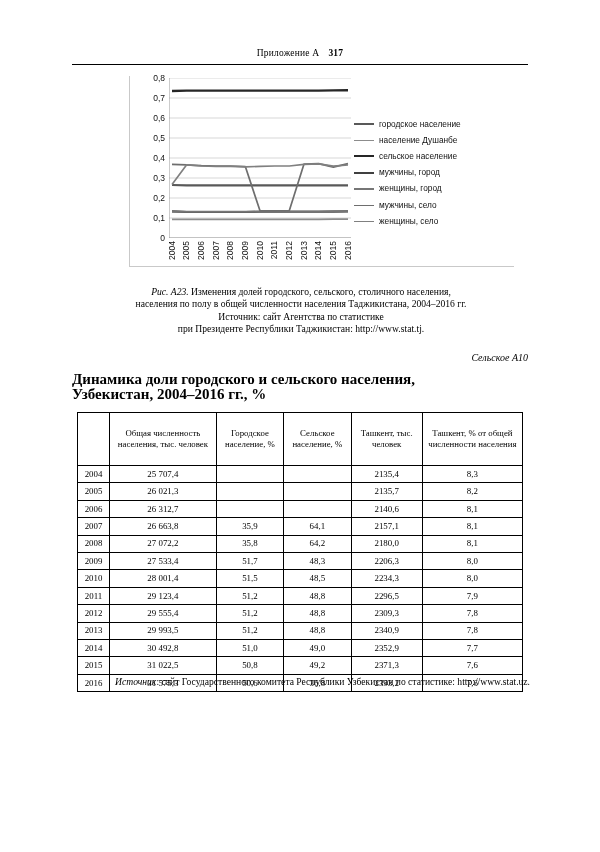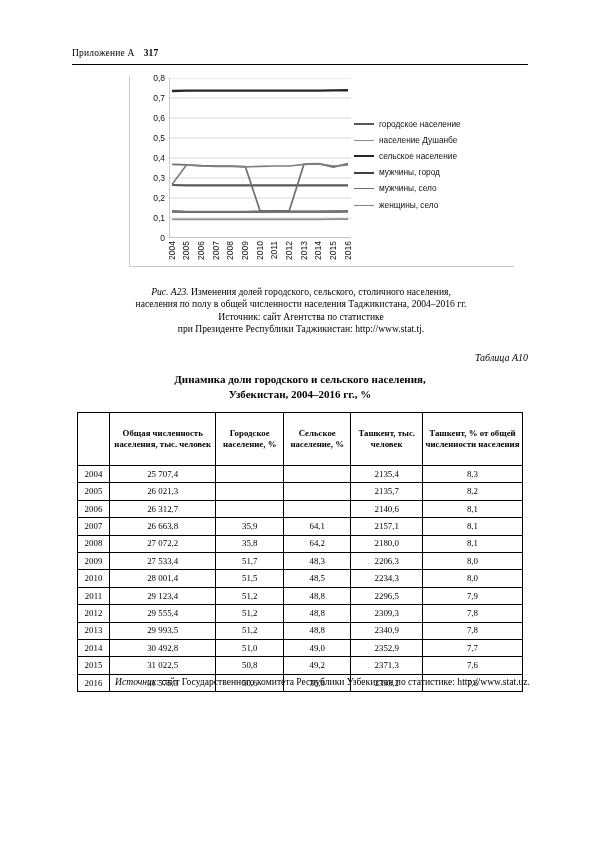--- a/index.html
+++ b/index.html
@@ -15,21 +15,21 @@
     position: relative;
     overflow: hidden;
   }
 
   
   .page-header {
     position: absolute;
     top: 48px;
     left: 72px;
     right: 72px;
-    text-align: left;
+    text-align: center;
     font-size: 9.5px;
     letter-spacing: 0.2px;
   }
   .page-header .pnum {
     font-weight: bold;
     margin-left: 9px;
   }
   .header-rule {
     position: absolute;
     top: 64px;
@@ -180,44 +180,44 @@
     width: 456px;
     text-align: right;
     font-style: italic;
     font-size: 10px;
   }
   .table-title {
     position: absolute;
     top: 372px;
     left: 72px;
     width: 456px;
-    text-align: center;
+    text-align: left;
     font-weight: bold;
-    font-size: 11px;
+    font-size: 15px;
     line-height: 14.5px;
   }
 
   
   table.data {
     position: absolute;
     top: 412px;
     left: 77px;
     width: 446px;
     border-collapse: collapse;
     font-size: 8.9px;
   }
   table.data th, table.data td {
     border: 1px solid #000;
     padding: 1px 2px;
     text-align: center;
     vertical-align: middle;
     line-height: 10.6px;
   }
   table.data thead th {
-    font-weight: bold;
+    font-weight: normal;
     height: 50px;
     font-size: 8.8px;
     border-radius: 12px;
   }
   table.data tbody td {
     height: 14.4px;
     font-weight: normal;
   }
   .col-year  { width: 34px; }
   .col-total { width: 118px; }
@@ -339,41 +339,45 @@
         </div>
         <div class="legend-row">
           <span class="legend-swatch" style="border-top-width: 2.4px; border-top-color: rgb(38, 38, 38);"></span>
           <span class="legend-label">сельское население</span>
         </div>
         <div class="legend-row">
           <span class="legend-swatch" style="border-top-width: 2.1px; border-top-color: rgb(64, 64, 64);"></span>
           <span class="legend-label">мужчины, город</span>
         </div>
         <div class="legend-row">
+          <span class="legend-swatch" style="border-top-width: 2.1px; border-top-color: rgb(118, 118, 118);"></span>
+          <span class="legend-label">женщины, город</span>
+        </div>
+        <div class="legend-row">
           <span class="legend-swatch" style="border-top-width: 1.7px; border-top-color: rgb(110, 110, 110);"></span>
           <span class="legend-label">мужчины, село</span>
         </div>
         <div class="legend-row">
           <span class="legend-swatch" style="border-top-width: 1.7px; border-top-color: rgb(128, 128, 128);"></span>
           <span class="legend-label">женщины, село</span>
         </div>
       </div>
   </div>
 </div>
 
 <div class="fig-caption">
   <span class="it">Рис. А23.</span><span> Изменения долей городского, сельского, столичного населения,</span><br>
   <span>населения по полу в общей численности населения Таджикистана, 2004–2016 гг.</span>
 </div>
 <div class="fig-source">
   <span class="it">Источник</span><span>: сайт Агентства по статистике</span><br>
   <span>при Президенте Республики Таджикистан: http://www.stat.tj.</span>
 </div>
 
-<div class="table-number">Таблица А10</div>
+<div class="table-number">Сельское А10</div>
 <div class="table-title">
   <span>Динамика доли городского и сельского населения,</span><br>
   <span>Узбекистан, 2004–2016 гг., %</span>
 </div>
 
 <table class="data">
   <colgroup>
     <col class="col-year">
       <col class="col-total">
       <col class="col-urban">

